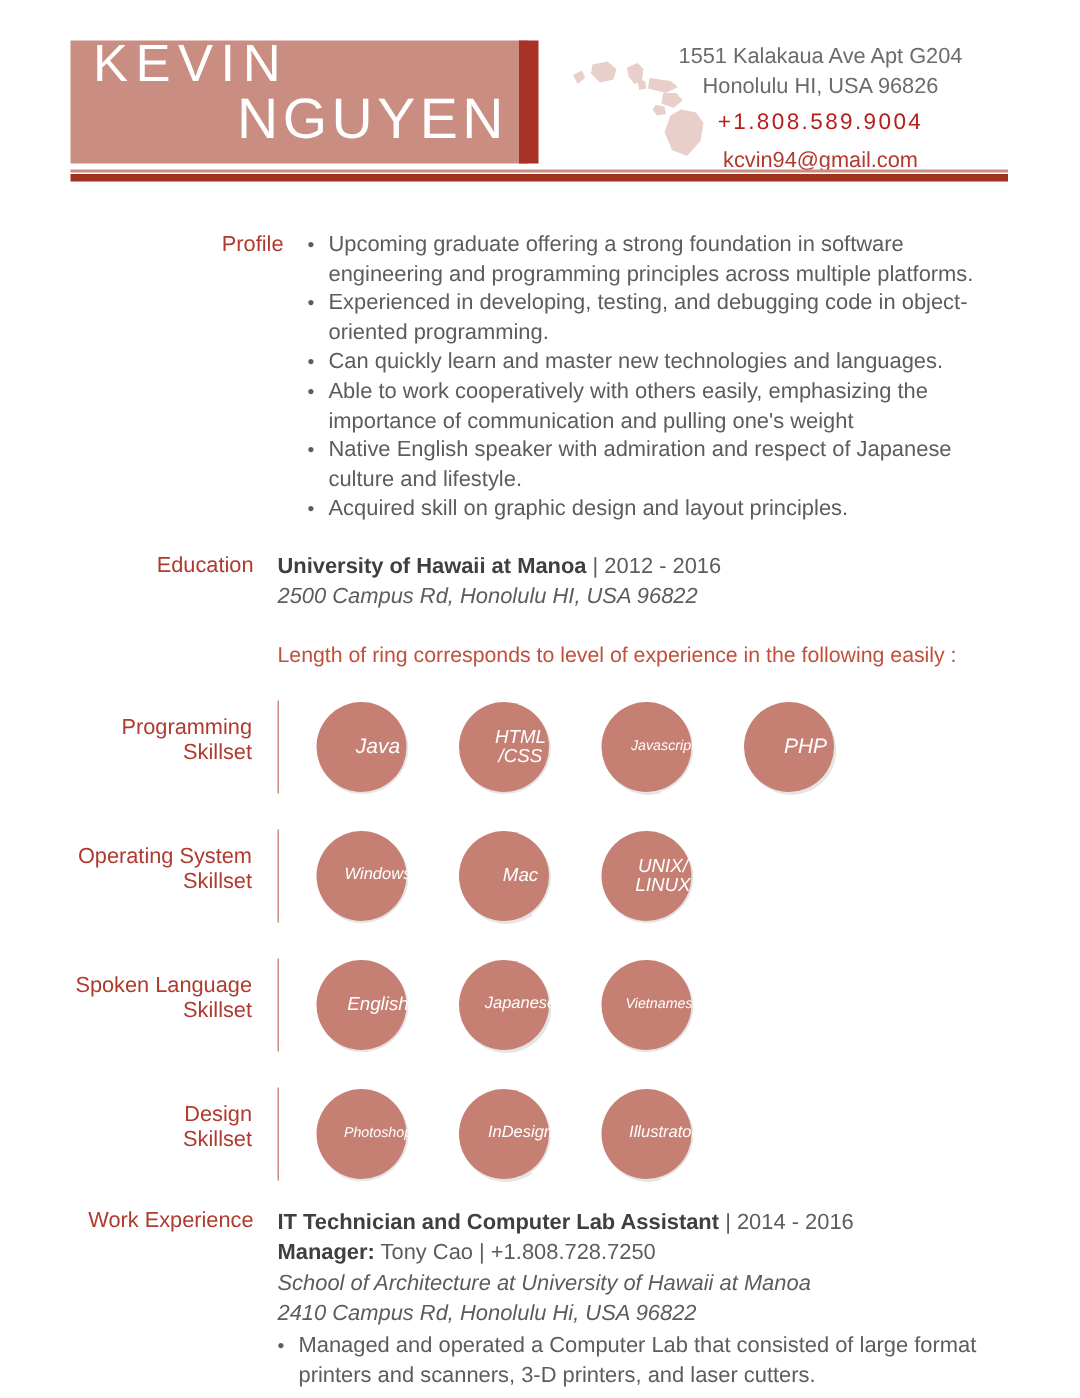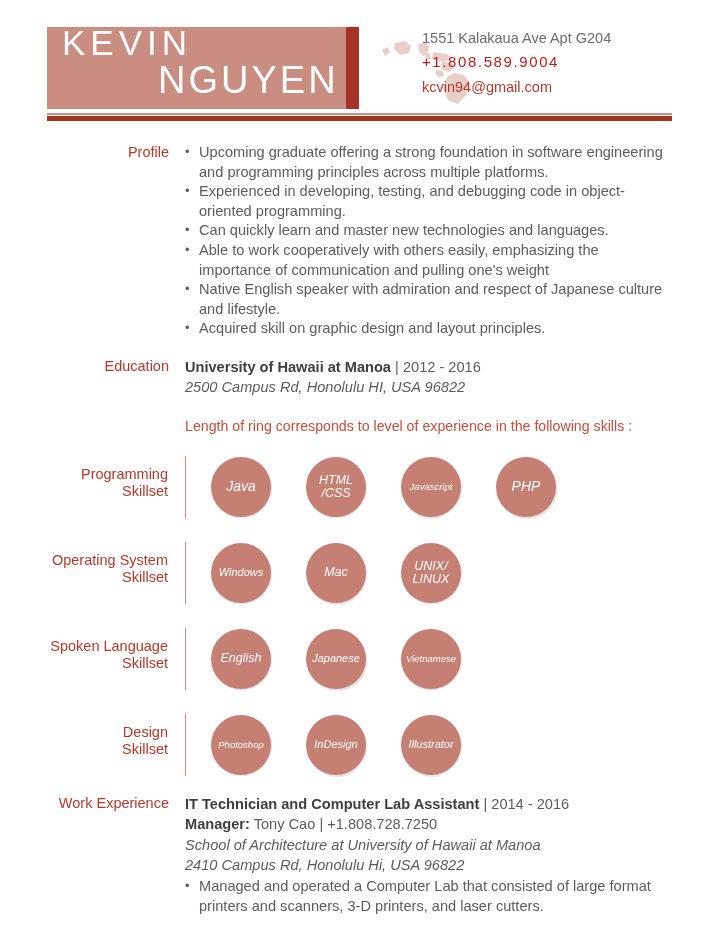--- a/index.html
+++ b/index.html
@@ -66,21 +66,21 @@
     position: absolute;
     left: 378px;
     top: 32px;
     width: 105px;
     height: 78px;
   }
   .contact {
     position: absolute;
     right: 48px;
     top: 28px;
-    text-align: left;
+    text-align: center;
     width: 250px;
   }
   .contact .line {
     font-size: 14.5px;
     line-height: 20px;
     color: #6b6b6b;
   }
   .contact .phone {
     font-size: 15px;
     line-height: 27px;
@@ -192,21 +192,21 @@
     margin-right: 17px;
     flex: none;
   }
   .circ-wrap svg {
     position: absolute;
     left: 0;
     top: 0;
   }
   .circ-label {
     position: absolute;
-    left: 0;
+    left: 11px;
     top: 0;
     width: 78px;
     height: 78px;
     display: flex;
     align-items: center;
     justify-content: center;
     text-align: center;
     color: #ffffff;
     font-style: italic;
     line-height: 13px;
@@ -241,29 +241,30 @@
         <path d="M47,21 l5,1 l1,5 l-5,1 z"></path>
         <path d="M55,20 l14,2 l5,4 l-8,4 l-12,-3 z"></path>
         <path d="M64,30 l9,0 l4,5 l-6,5 l-8,-3 z"></path>
         <path d="M59,38 l6,1 l1,5 l-6,1 l-3,-4 z"></path>
         <path d="M76,41 l10,2 l5,7 l-2,12 l-9,10 l-10,-4 l-5,-12 l4,-11 z"></path>
       </g>
     </svg>
 
     <div class="contact">
       <div class="line">1551 Kalakaua Ave Apt G204</div>
+      <div class="line">Honolulu HI, USA 96826</div>
       <div class="phone">+1.808.589.9004</div>
       <div class="email">kcvin94@gmail.com</div>
     </div>
 
     <div class="rule-light"></div>
     <div class="rule-dark"></div>
   </div>
 
-  <div class="section" style="margin-top:21px;">
+  <div class="section" style="margin-top:32px;padding-left:20px;">
     <div class="sec-label">Profile</div>
     <div class="sec-body">
       <ul class="bullets" id="profile-bullets">
           <li>Upcoming graduate offering a strong foundation in software engineering and programming principles across multiple platforms.</li>
           <li>Experienced in developing, testing, and debugging code in object-oriented programming.</li>
           <li>Can quickly learn and master new technologies and languages.</li>
           <li>Able to work cooperatively with others easily, emphasizing the importance of communication and pulling one's weight</li>
           <li>Native English speaker with admiration and respect of Japanese culture and lifestyle.</li>
           <li>Acquired skill on graphic design and layout principles.</li>
         </ul>
@@ -271,21 +272,21 @@
   </div>
 
   <div class="section" style="margin-top:18px;">
     <div class="sec-label">Education</div>
     <div class="sec-body">
       <div class="edu-line">
         <b>University of Hawaii at Manoa</b>
         <span>| 2012 - 2016</span>
       </div>
       <div class="edu-line ital">2500 Campus Rd, Honolulu HI, USA 96822</div>
-      <div class="ring-note" style="margin-top:18px;">Length of ring corresponds to level of experience in the following skills :</div>
+      <div class="ring-note" style="margin-top:18px;">Length of ring corresponds to level of experience in the following easily :</div>
     </div>
   </div>
 
   <div id="skill-rows" style="margin-top:12px;">
       <div class="skill-row">
         <div class="skill-label" style="white-space: pre-line;">Programming
 Skillset</div>
         <div class="divider"></div>
         <div class="circles">
           <div class="circ-wrap">

